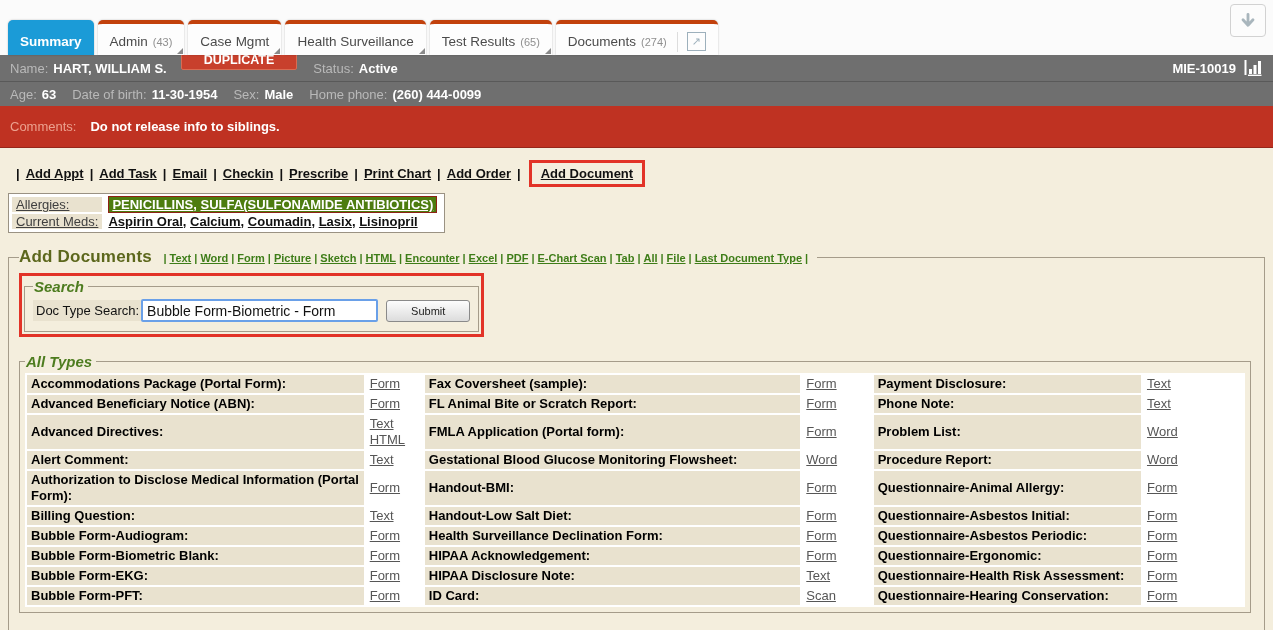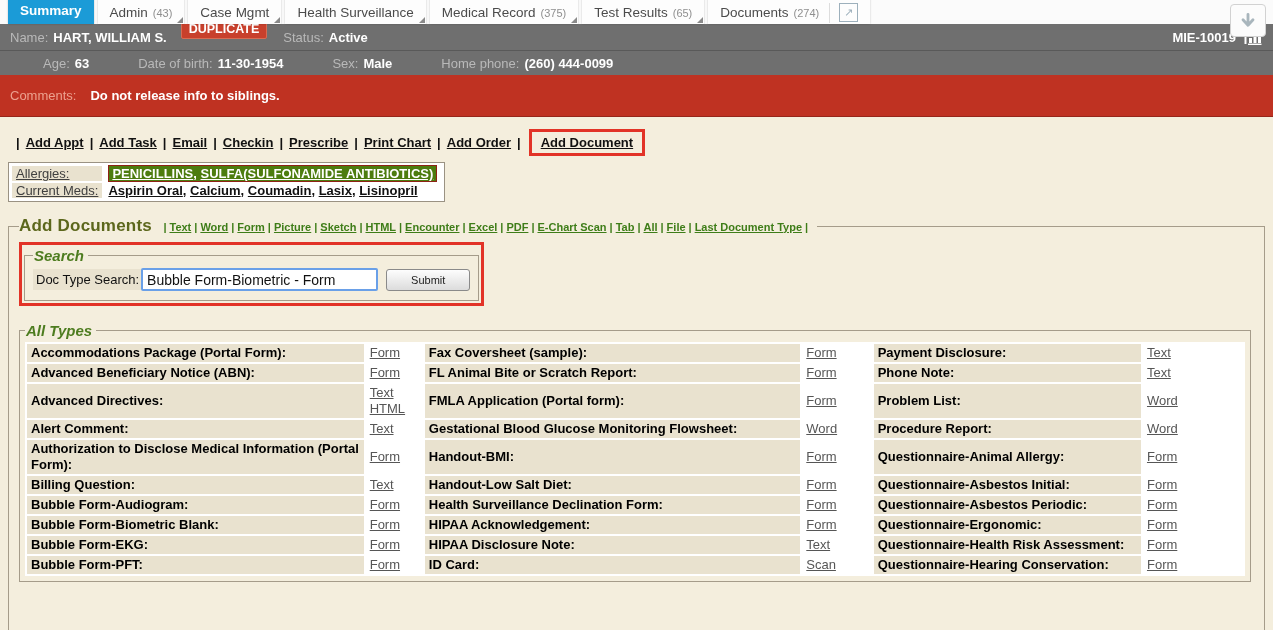--- a/index.html
+++ b/index.html
@@ -1,44 +1,44 @@
 <!DOCTYPE html>
 <html><head>
 <meta charset="utf-8">
 <style>
   * { box-sizing: border-box; margin: 0; padding: 0; }
   html,body { width:1273px; height:630px; }
   body { font-family:"Liberation Sans", sans-serif; background:#fff; overflow:hidden; }
   #app { position:relative; width:1273px; height:630px; background:#f4eedd; overflow:hidden; }
 
   
-  .tabbar { height:24px; background:#fbfbfb; padding:5px 0 0 8px; display:flex; align-items:flex-end; position:relative; }
+  .tabbar { height:55px; background:#fbfbfb; padding:5px 0 0 8px; display:flex; align-items:flex-end; position:relative; }
   .tab { position:relative; display:flex; align-items:center; height:35px; background:#fdfdfd; margin-right:4px;
-         padding:4px 12px 0 12px; border-radius:5px 5px 0 0; border-top:8px solid #c2410c;
+         padding:4px 12px 0 12px; border-radius:5px 5px 0 0; border-top:4px solid #c2410c;
          box-shadow:0 0 2px rgba(0,0,0,.25); color:#4b4b4b; font-size:13.5px; cursor:pointer; }
   .tab.active { background:#1b9bd7; color:#fff; font-weight:bold; border-top:4px solid #1b9bd7; }
   .tcount { font-size:11px; color:#8f8f8f; margin-left:5px; }
   .fold { position:absolute; right:1px; bottom:1px; width:0; height:0;
           border-left:6px solid transparent; border-bottom:6px solid #8a8a8a; }
   .tdiv { width:1px; height:20px; background:#ddd; margin:0 9px 0 10px; }
   .circlearrow { width:19px; height:19px; border:1.5px solid #9db0bc; border-radius:50%；
                  border-radius:50%; color:#9db0bc; font-size:11px; display:flex; align-items:center; justify-content:center; }
   .scrollbtn { position:absolute; right:7px; top:4px; width:36px; height:33px; background:#fcfcfc;
                border:1px solid #d2d2d2; border-radius:4px; display:flex; align-items:center; justify-content:center; cursor:pointer; }
 
   
   .bar { display:flex; align-items:center; padding:0 10px; font-size:13px; color:#fff; }
   .bar-name { height:26px; background:#6f6f6f; }
   .bar-demo { height:25px; background:#6f6f6f; border-top:1px solid #595959; }
   .bar-comments { height:42px; background:#bf3222; border-bottom:1px solid #96261a; }
   .glabel { color:#b9b9b9; margin-right:5px; }
   .gval { font-weight:bold; color:#fff; }
-  .ggroup { display:flex; align-items:flex-end; margin-right:16px;margin-left:33px; }
+  .ggroup { display:flex; align-items:flex-end; margin-right:16px; }
   .dupbadge { background:#c8402c; border:1px solid #d96b52; color:#fff; font-weight:bold; font-size:12.5px;
-              padding:1px 7px 2px; border-radius:2px; margin:0 16px 16px 14px; }
+              padding:1px 22px 2px; border-radius:2px; margin:0 16px 16px 14px; }
   .bar-right { margin-left:auto; display:flex; align-items:center; gap:8px; }
   .clabel { color:#eca18f; margin-right:14px; }
   .cval { font-weight:bold; }
 
   
   .actions { padding:12px 0 2px 10px; font-size:13px; color:#111; display:flex; align-items:center; flex-wrap:wrap; }
   .sep { margin:0 6px; color:#111; font-weight:bold; }
   .alink { color:#111; font-weight:bold; text-decoration:underline; cursor:pointer; }
   .annotate-inline { display:inline-flex; border:3px solid #e23327; padding:3px 9px; margin-left:2px; }
 
@@ -100,25 +100,20 @@
         <span class="tlabel">Admin</span>
         <span class="tcount">(43)</span>
         <i class="fold"></i>
       </div>
       <div class="tab">
         <span class="tlabel">Case Mgmt</span>
         <i class="fold"></i>
       </div>
       <div class="tab">
         <span class="tlabel">Health Surveillance</span>
-        <i class="fold"></i>
-      </div>
-      <div class="tab">
-        <span class="tlabel">Medical Record</span>
-        <span class="tcount">(375)</span>
         <i class="fold"></i>
       </div>
       <div class="tab">
         <span class="tlabel">Test Results</span>
         <span class="tcount">(65)</span>
         <i class="fold"></i>
       </div>
       <div class="tab">
         <span class="tlabel">Documents</span>
         <span class="tcount">(274)</span>

